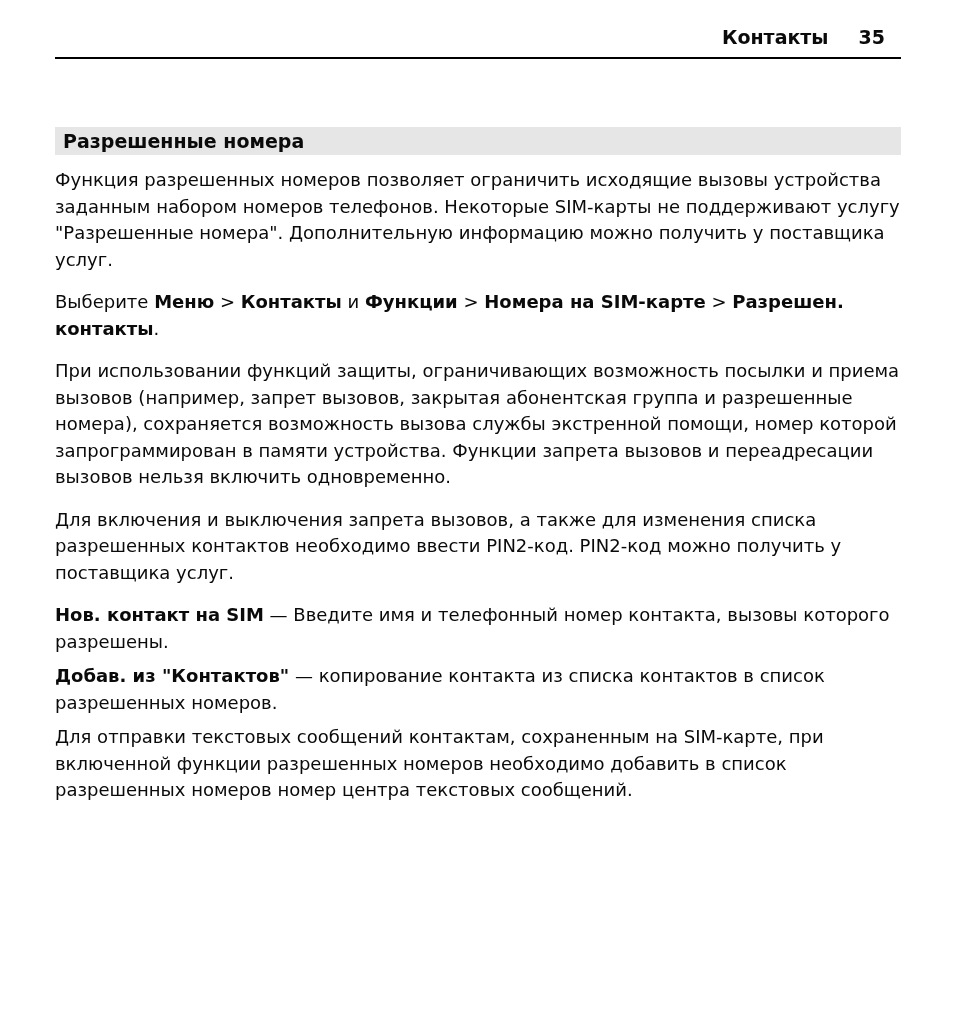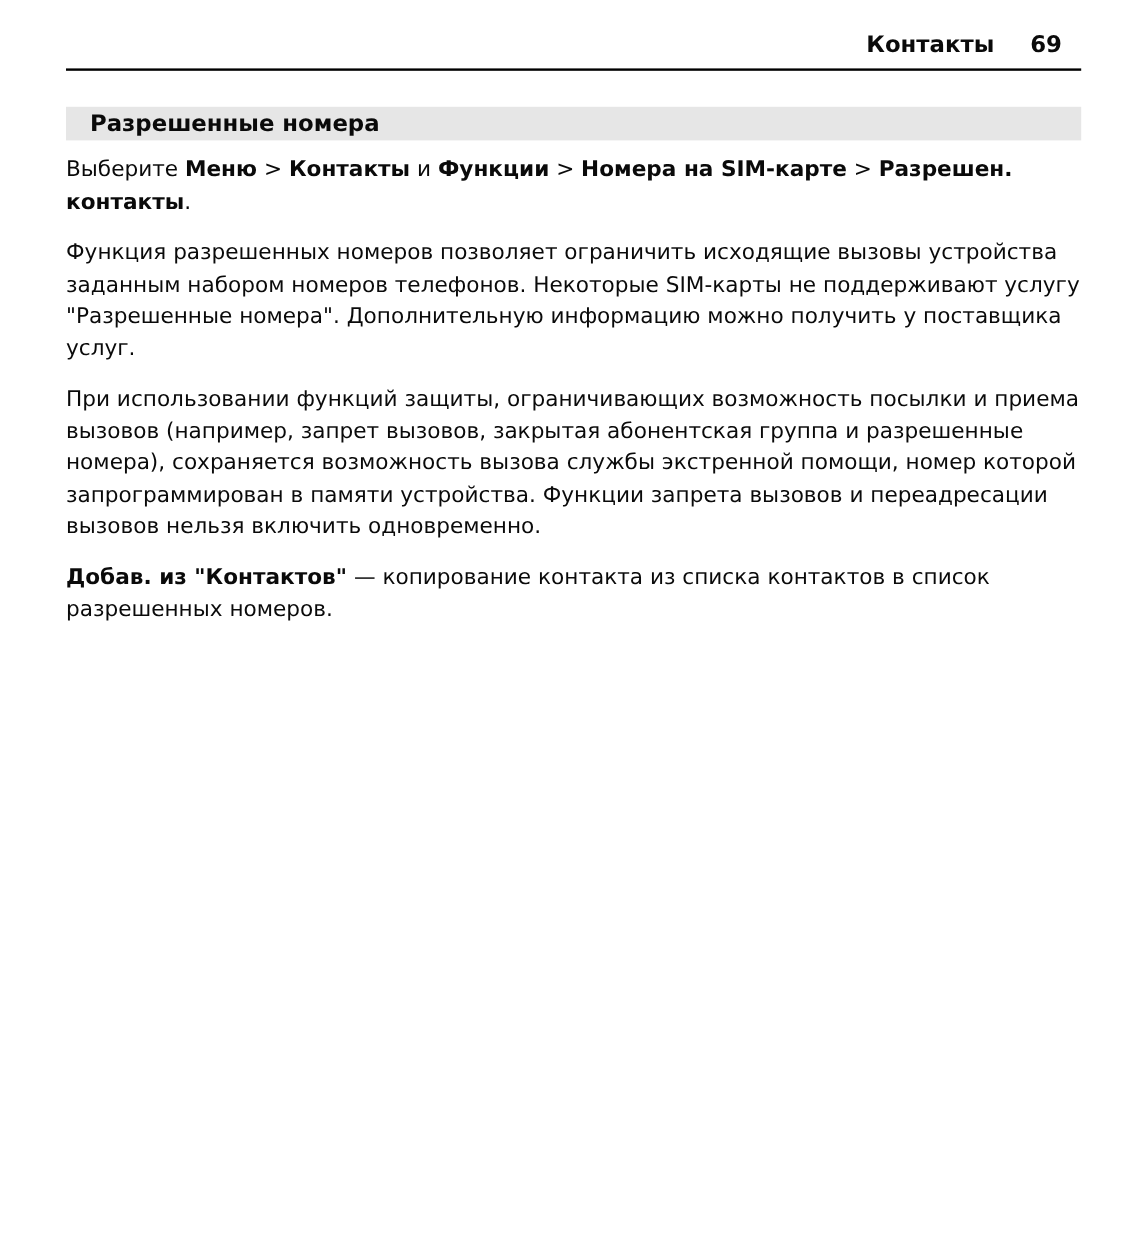--- a/index.html
+++ b/index.html
@@ -26,26 +26,26 @@
     display: flex;
     justify-content: flex-end;
     align-items: baseline;
     gap: 30px;
     font-size: 19px;
     font-weight: bold;
     padding: 0 16px 9px 0;
     border-bottom: 2px solid #000000;
   }
   .section-heading {
-    margin: 30px 0 12px 0;
+    margin: 68px 0 12px 0;
     background: #e6e6e6;
     font-size: 19px;
     font-weight: bold;
     line-height: 26px;
-    padding: 1px 20px;
+    padding: 1px 8px;
   }
   .content {
     font-size: 18px;
     line-height: 26.5px;
   }
   .para {
     margin: 0 0 16px 0;
   }
   .para.tight {
     margin-bottom: 8px;
@@ -54,25 +54,28 @@
     font-weight: bold;
   }
 </style>
 </head>
 <body>
 
 <div class="page">
 
   <div class="page-header">
     <span>Контакты</span>
-    <span>69</span>
+    <span>35</span>
   </div>
 
   <div class="section-heading">Разрешенные номера</div>
 
   <div class="content">
+    <p class="para"><span>Функция разрешенных номеров позволяет ограничить исходящие вызовы устройства заданным набором номеров телефонов. Некоторые SIM-карты не поддерживают услугу "Разрешенные номера". Дополнительную информацию можно получить у поставщика услуг.</span></p>
     <p class="para"><span>Выберите </span><span class="b">Меню</span><span>  &gt; </span><span class="b">Контакты</span><span> и </span><span class="b">Функции</span><span>  &gt; </span><span class="b">Номера на SIM-карте</span><span>  &gt; </span><span class="b">Разрешен. контакты</span><span>.</span></p>
-    <p class="para"><span>Функция разрешенных номеров позволяет ограничить исходящие вызовы устройства заданным набором номеров телефонов. Некоторые SIM-карты не поддерживают услугу "Разрешенные номера". Дополнительную информацию можно получить у поставщика услуг.</span></p>
     <p class="para"><span>При использовании функций защиты, ограничивающих возможность посылки и приема вызовов (например, запрет вызовов, закрытая абонентская группа и разрешенные номера), сохраняется возможность вызова службы экстренной помощи, номер которой запрограммирован в памяти устройства. Функции запрета вызовов и переадресации вызовов нельзя включить одновременно.</span></p>
+    <p class="para"><span>Для включения и выключения запрета вызовов, а также для изменения списка разрешенных контактов необходимо ввести PIN2-код. PIN2-код можно получить у поставщика услуг.</span></p>
+    <p class="para tight"><span class="b">Нов. контакт на SIM</span><span>  — Введите имя и телефонный номер контакта, вызовы которого разрешены.</span></p>
     <p class="para tight"><span class="b">Добав. из "Контактов"</span><span>  — копирование контакта из списка контактов в список разрешенных номеров.</span></p>
+    <p class="para"><span>Для отправки текстовых сообщений контактам, сохраненным на SIM-карте, при включенной функции разрешенных номеров необходимо добавить в список разрешенных номеров номер центра текстовых сообщений.</span></p>
   </div>
 
 </div>
 
 </body></html>

